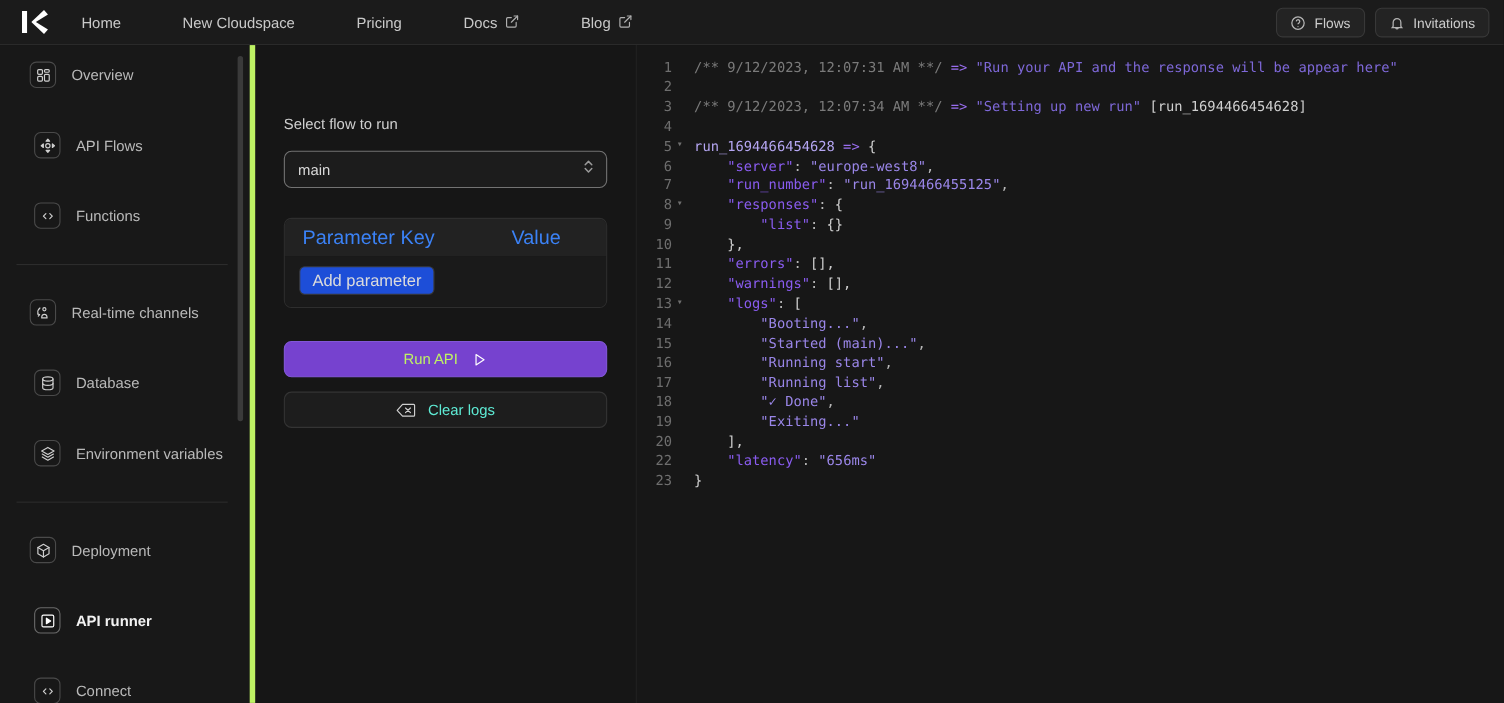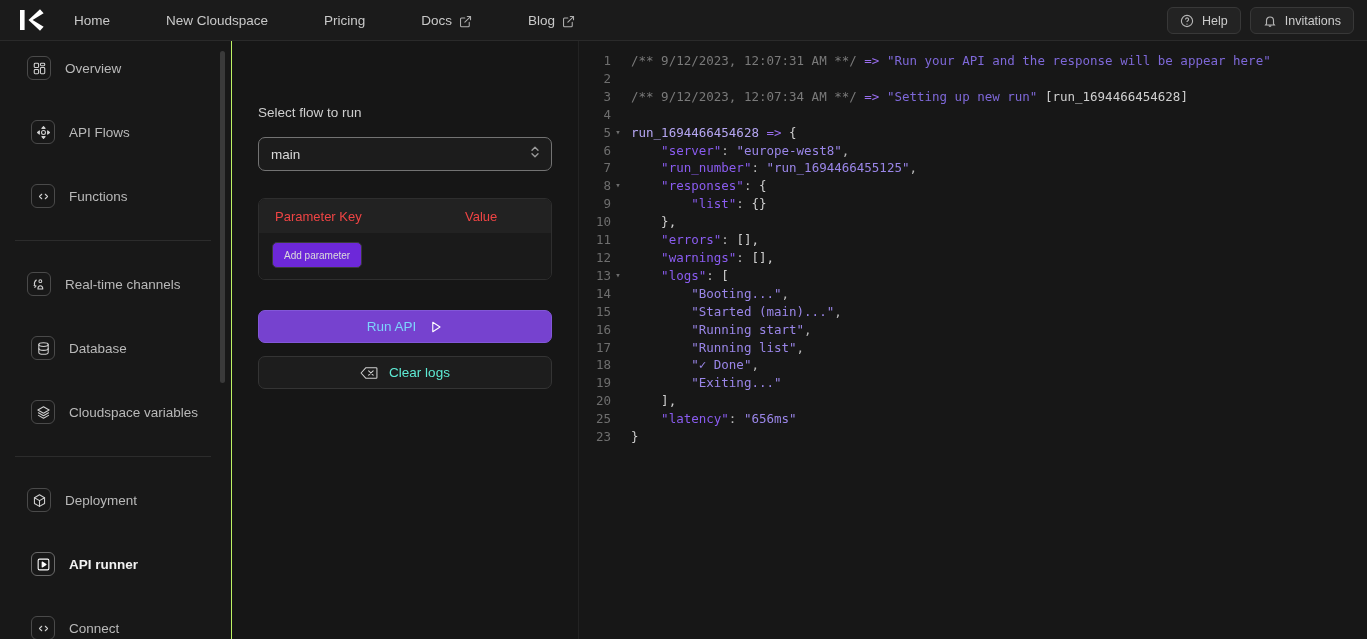--- a/index.html
+++ b/index.html
@@ -20,21 +20,21 @@
     display: flex; align-items: center;
     position: relative;
   }
   .logo {
     width: 34px; height: 26px;
     margin-left: 18px; margin-right: 22px;
     position: relative; display: block;
   }
   .nav { display: flex; align-items: center; gap: 0; }
   .nav-item {
-    display: flex; align-items: flex-end; gap: 7px;
+    display: flex; align-items: flex-start; gap: 7px;
     font-size: 13.5px; color: #c9c9c9;
     padding: 6px 0; margin-right: 56px;
     cursor: pointer; white-space: nowrap;
   }
   .ext-icon { display: inline-block; width: 13px; height: 13px; opacity: .85; }
 
   .topbar-right {
     position: absolute; right: 13px; top: 0; height: 41px;
     display: flex; align-items: center; gap: 9px;
   }
@@ -47,21 +47,21 @@
   }
   .pill svg { opacity: .85; }
 
   
   .body { flex: 1; display: flex; min-height: 0; position: relative; }
 
   
   .sidebar {
     width: 232px; min-width: 232px;
     background: #181818;
-    border-right: 1px solid #bef264;
+    border-right: 5px solid #bef264;
     position: relative;
     overflow: hidden;
     padding-top: 8px;
   }
   .side-item {
     display: flex; align-items: center; gap: 14px;
     height: 38px; margin: 0 0 0 0;
     padding-left: 27px;
     cursor: pointer;
   }
@@ -108,35 +108,35 @@
   }
 
   .param-card {
     margin-top: 27px;
     border: 1px solid #2e2e2e; border-radius: 7px;
     overflow: hidden; background: #181818;
   }
   .param-head {
     display: flex; height: 34px; align-items: center;
     background: #222222; padding: 0 0 0 16px;
-    font-size: 13px; color: #ef4444;
+    font-size: 18px; color: #3b82f6;
   }
   .param-head .col-key { width: 190px; }
   .param-card-body { padding: 9px 13px 11px 13px; background: #1a1a1a; }
   .add-param-btn {
     display: inline-flex; align-items: center;
     height: 26px; padding: 0 11px;
-    background: #6d28d9; border: 1px solid #3a3a3a; border-radius: 5px;
-    color: #dcdcdc; font-size: 10px; cursor: pointer;
+    background: #1d4ed8; border: 1px solid #3a3a3a; border-radius: 5px;
+    color: #dcdcdc; font-size: 15px; cursor: pointer;
   }
 
   .run-btn {
     margin-top: 30px; width: 100%; height: 33px;
     background: #7642cf; border: 1px solid #8257d8; border-radius: 7px;
-    color: #7dd3fc; font-size: 13.5px;
+    color: #bef264; font-size: 13.5px;
     display: flex; align-items: center; justify-content: center; gap: 13px;
     cursor: pointer;
   }
   .clear-btn {
     margin-top: 13px; width: 100%; height: 33px;
     background: #1d1d1d; border: 1px solid #343434; border-radius: 7px;
     color: #5eead4; font-size: 13.5px;
     display: flex; align-items: center; justify-content: center; gap: 11px;
     cursor: pointer;
   }
@@ -209,21 +209,21 @@
           </svg>
         </div>
       </div>
     <div class="topbar-right">
       <div class="pill">
         <svg width="14" height="14" viewBox="0 0 16 16" fill="none" stroke="#cfcfcf" stroke-width="1.3">
           <circle cx="8" cy="8" r="6.4"></circle>
             <path d="M6.3 6.2a1.75 1.75 0 113.1 1.15c-.5.55-1.4.8-1.4 1.75"></path>
             <circle cx="8" cy="11.6" r=".62" fill="#cfcfcf" stroke="none"></circle>
         </svg>
-        <span>Help</span>
+        <span>Flows</span>
       </div>
       <div class="pill">
         <svg width="14" height="14" viewBox="0 0 16 16" fill="none" stroke="#cfcfcf" stroke-width="1.3">
           <path d="M4 11.3V7.4a4 4 0 118 0v3.9l1 1.3H3z"></path>
             <path d="M6.7 13.2a1.4 1.4 0 002.6 0"></path>
         </svg>
         <span>Invitations</span>
       </div>
     </div>
   </div>
@@ -287,21 +287,21 @@
             <span class="side-label">Database</span>
           </div>
           <div class="side-item">
             <span class="side-icon">
               <svg width="15" height="15" viewBox="0 0 16 16" fill="none" stroke="currentColor" stroke-width="1.15" stroke-linecap="round" stroke-linejoin="round">
                 <path d="M8 1.9L14 5.3 8 8.7 2 5.3z"></path>
                 <path d="M2.6 8.3L8 11.4l5.4-3.1"></path>
                 <path d="M2.6 11.1L8 14.2l5.4-3.1"></path>
               </svg>
             </span>
-            <span class="side-label">Cloudspace variables</span>
+            <span class="side-label">Environment variables</span>
           </div>
           <div class="side-sep"></div>
           <div class="side-item">
             <span class="side-icon">
               <svg width="15" height="15" viewBox="0 0 16 16" fill="none" stroke="currentColor" stroke-width="1.15" stroke-linecap="round" stroke-linejoin="round">
                 <path d="M8 1.9l5.4 3.1v6.2L8 14.3 2.6 11.2V5z"></path>
                 <path d="M2.6 5L8 8.1 13.4 5"></path>
                 <path d="M8 8.1v6.2"></path>
               </svg>
             </span>
@@ -387,19 +387,19 @@
           <div class="code-line"><span class="ln">11</span><span class="fold"></span><span class="code-txt"><span class="c-key">    "errors"</span><span class="c-punct">: </span><span class="c-brk">[],</span></span></div>
           <div class="code-line"><span class="ln">12</span><span class="fold"></span><span class="code-txt"><span class="c-key">    "warnings"</span><span class="c-punct">: </span><span class="c-brk">[],</span></span></div>
           <div class="code-line"><span class="ln">13</span><span class="fold">▾</span><span class="code-txt"><span class="c-key">    "logs"</span><span class="c-punct">: </span><span class="c-brk">[</span></span></div>
           <div class="code-line"><span class="ln">14</span><span class="fold"></span><span class="code-txt"><span class="c-strlit">        "Booting..."</span><span class="c-punct">,</span></span></div>
           <div class="code-line"><span class="ln">15</span><span class="fold"></span><span class="code-txt"><span class="c-strlit">        "Started (main)..."</span><span class="c-punct">,</span></span></div>
           <div class="code-line"><span class="ln">16</span><span class="fold"></span><span class="code-txt"><span class="c-strlit">        "Running start"</span><span class="c-punct">,</span></span></div>
           <div class="code-line"><span class="ln">17</span><span class="fold"></span><span class="code-txt"><span class="c-strlit">        "Running list"</span><span class="c-punct">,</span></span></div>
           <div class="code-line"><span class="ln">18</span><span class="fold"></span><span class="code-txt"><span class="c-strlit">        "✓ Done"</span><span class="c-punct">,</span></span></div>
           <div class="code-line"><span class="ln">19</span><span class="fold"></span><span class="code-txt"><span class="c-strlit">        "Exiting..."</span></span></div>
           <div class="code-line"><span class="ln">20</span><span class="fold"></span><span class="code-txt"><span class="c-brk">    ],</span></span></div>
-          <div class="code-line"><span class="ln">25</span><span class="fold"></span><span class="code-txt"><span class="c-key">    "latency"</span><span class="c-punct">: </span><span class="c-strlit">"656ms"</span></span></div>
+          <div class="code-line"><span class="ln">22</span><span class="fold"></span><span class="code-txt"><span class="c-key">    "latency"</span><span class="c-punct">: </span><span class="c-strlit">"656ms"</span></span></div>
           <div class="code-line"><span class="ln">23</span><span class="fold"></span><span class="code-txt"><span class="c-brk">}</span></span></div>
         </div>
     </div>
 
   </div>
 </div>
 
 </body></html>

